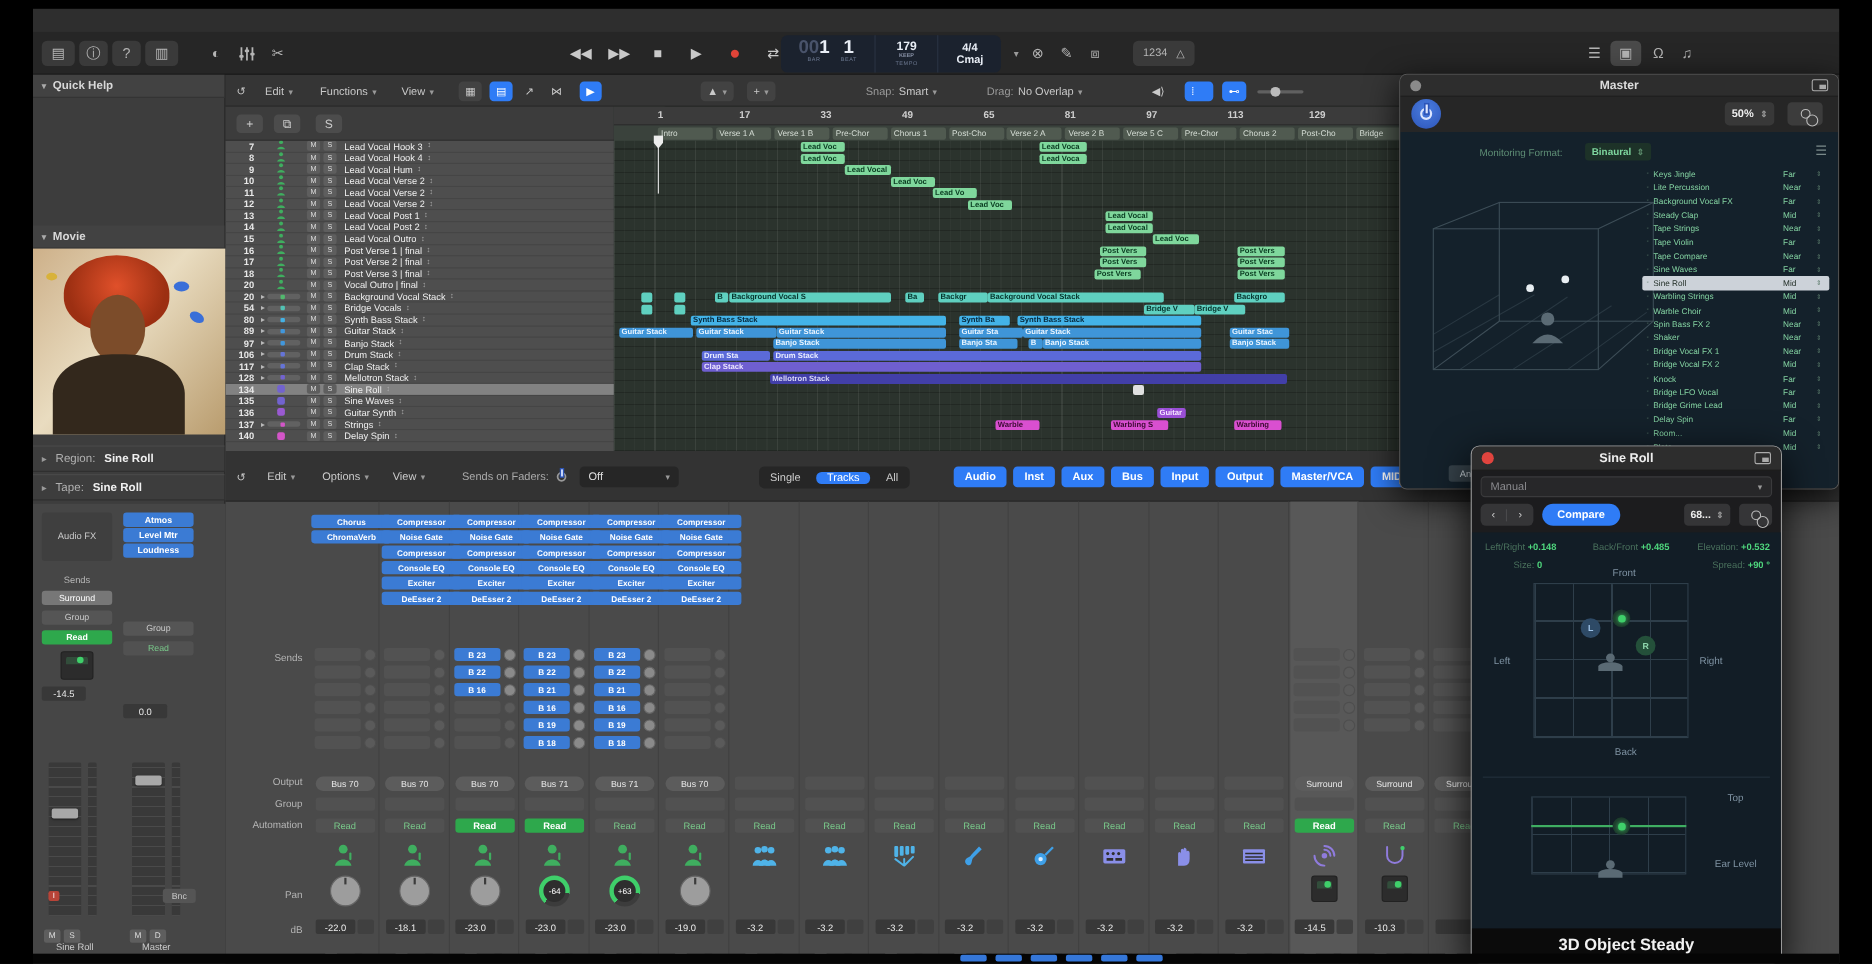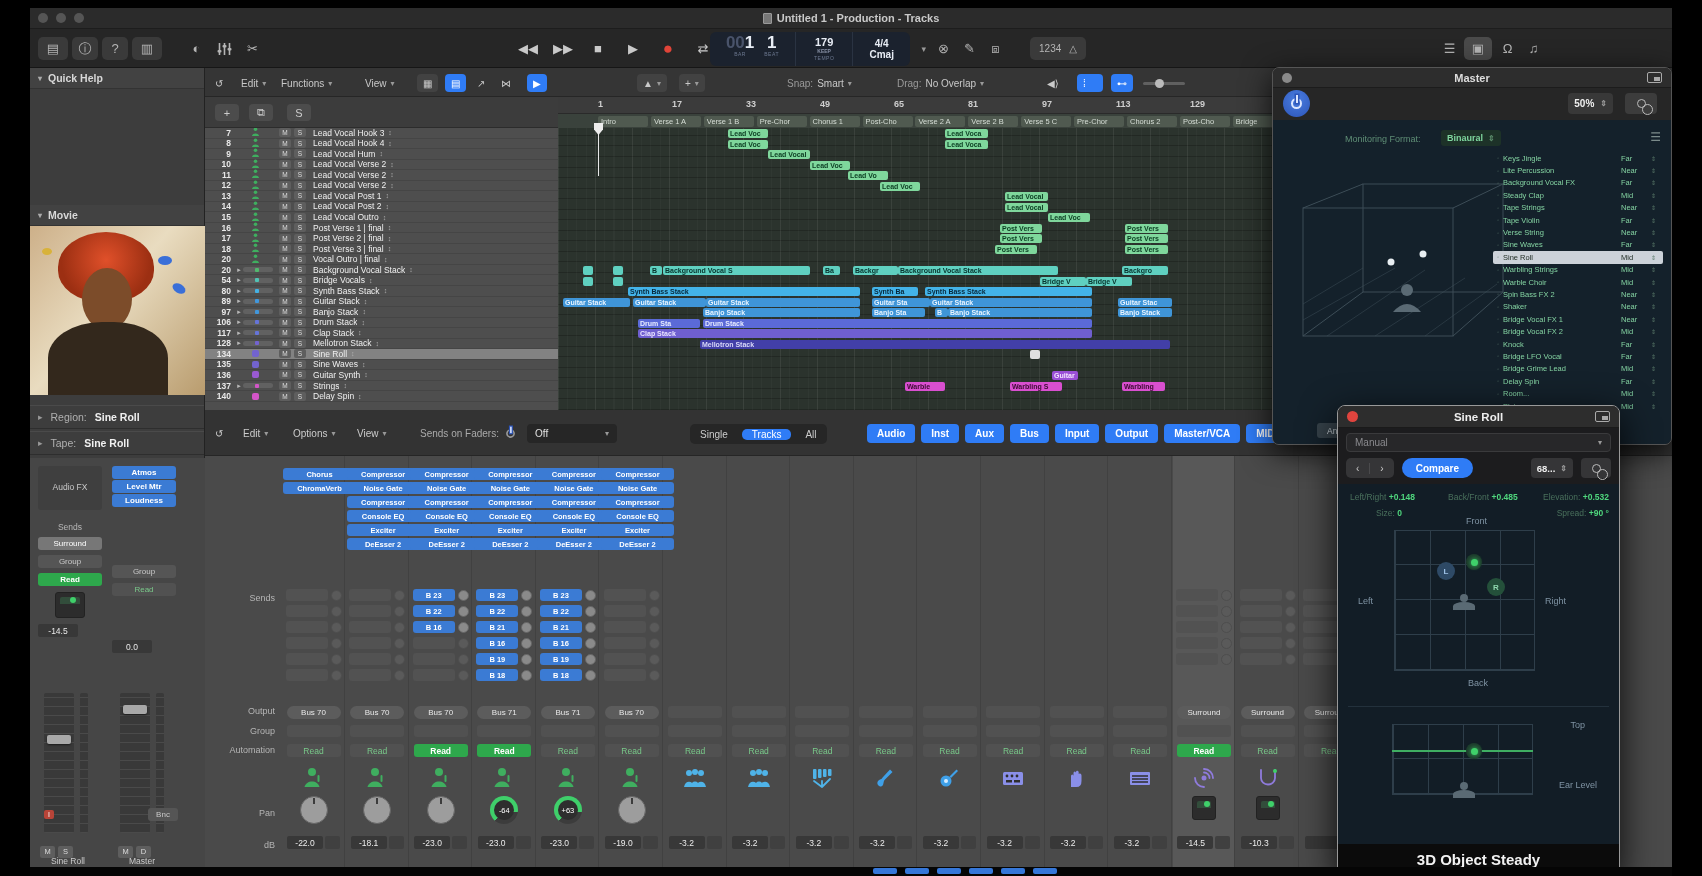--- a/index.html
+++ b/index.html
@@ -183,26 +183,20 @@
 .pw-footer{position:absolute;left:0;right:0;bottom:0;height:31px;background:#0b0b0b;display:flex;align-items:center;justify-content:center;color:#f2f2f2;font-size:15px;font-weight:bold}
 .bottom-strip{position:absolute;left:0;bottom:0;width:100%;height:9px;background:#050505}
 .bs-chip{position:absolute;top:1px;width:24px;height:6px;background:#3577d9;border-radius:2px}
 </style>
 </head>
 <body>
 
 <div class="screen">
 <div class="app">
 
-  <div class="titlebar">
-    <span class="tl-dot"></span>
-    <span class="tl-dot"></span>
-    <span class="tl-dot"></span>
-    <div class="win-title"><span class="doc"></span><span>Untitled 1 - Production - Tracks</span></div>
-  </div>
 
   <div class="controlbar">
     <div class="cb-btn cb-chip" style="left:8px;width:30px">▤</div>
     <div class="cb-btn cb-chip" style="left:42px;width:26px">ⓘ</div>
     <div class="cb-btn cb-chip" style="left:72px;width:26px">?</div>
     <div class="cb-btn cb-chip" style="left:102px;width:30px">▥</div>
     <div class="cb-btn" style="left:155px">◐</div>
     <div class="cb-btn" style="left:183px">
       <svg width="15" height="14" viewBox="0 0 15 14">
             <g stroke="#b5b5b5" stroke-width="1.6">
@@ -332,21 +326,21 @@
       <div class="strip-name abs" style="left:80px;top:398px;width:64px">Master</div>
     </div>
   </div>
 
   <div class="trk-toolbar">
     <div class="tt-item" style="left:10px">↺</div>
     <div class="tt-item" style="left:36px">
           <span>Edit</span>
           <span class="chev">▾</span>
         </div>
-    <div class="tt-item" style="left:76px">
+    <div class="tt-item" style="left:86px">
           <span>Functions</span>
           <span class="chev">▾</span>
         </div>
     <div class="tt-item" style="left:160px">
           <span>View</span>
           <span class="chev">▾</span>
         </div>
     <div class="tt-item tt-chip" style="left:212px">▦</div>
     <div class="tt-item tt-chip tt-blue" style="left:240px">▤</div>
     <div class="tt-item" style="left:272px">↗</div>
@@ -1724,21 +1718,21 @@
               <span class="os">⇕</span>
             </div>
             <div class="mobj">
               <span class="oi">◦</span>
               <span class="on">Tape Violin</span>
               <span class="op">Far</span>
               <span class="os">⇕</span>
             </div>
             <div class="mobj">
               <span class="oi">◦</span>
-              <span class="on">Verse String</span>
+              <span class="on">Tape Compare</span>
               <span class="op">Near</span>
               <span class="os">⇕</span>
             </div>
             <div class="mobj">
               <span class="oi">◦</span>
               <span class="on">Sine Waves</span>
               <span class="op">Far</span>
               <span class="os">⇕</span>
             </div>
             <div class="mobj sel">

